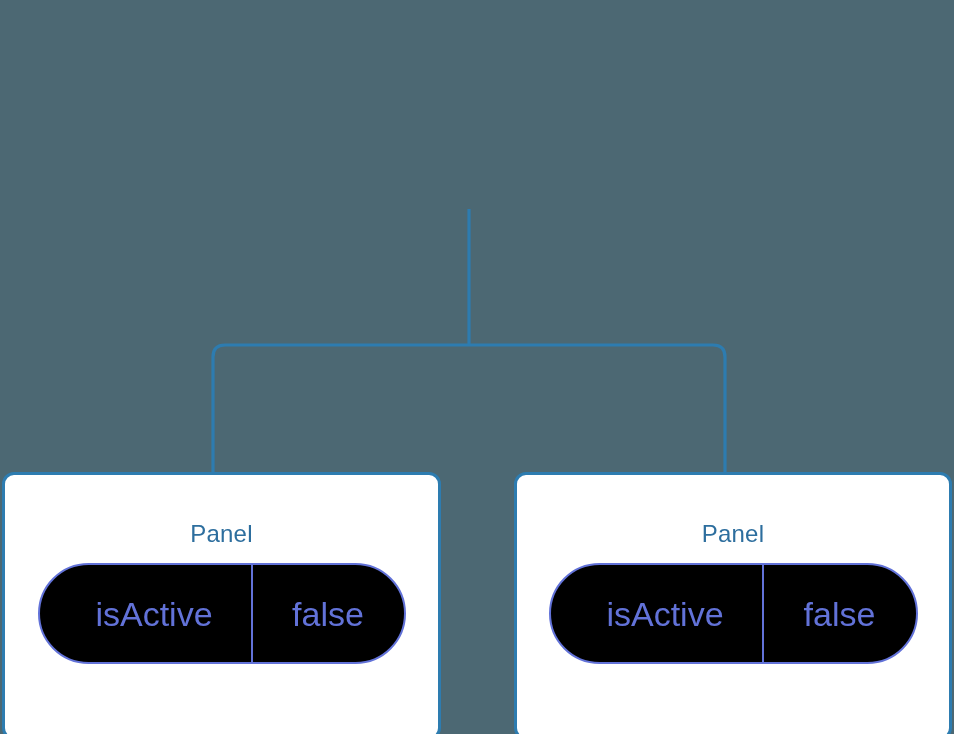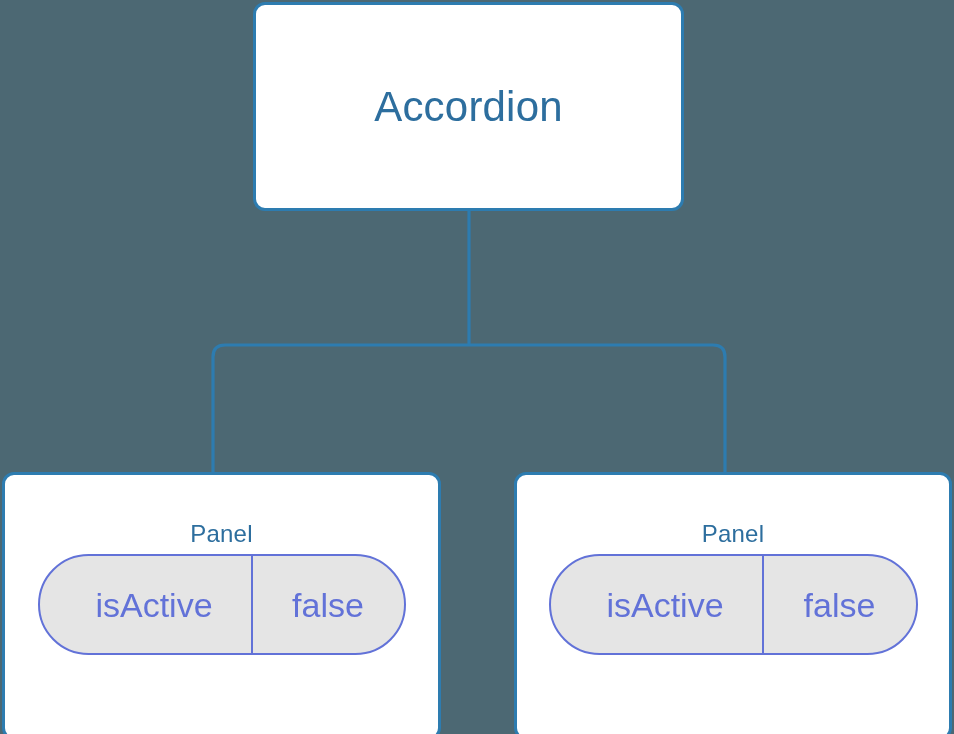--- a/index.html
+++ b/index.html
@@ -79,28 +79,28 @@
   }
 
   .node-child-left .node-title,
   .node-child-right .node-title {
     font-size: 24px;
     margin-top: 47px;
   }
 
   
   .pill {
-    margin-top: 8px;
+    margin-top: 17px;
     height: 101px;
     border: 2.5px solid #6272d8;
     border-radius: 52px;
     box-sizing: border-box;
     display: flex;
     align-items: stretch;
-    background: #e5e5e5;
+    background: #000000;
   }
 
   .node-child-left .pill {
     width: 368px;
   }
 
   .node-child-right .pill {
     width: 369px;
   }
 
@@ -133,23 +133,20 @@
 
   <svg id="connectors" viewBox="0 0 954 734" width="954" height="734" aria-hidden="true">
 
     <path d="M 469 209 L 469 345" fill="none" stroke="#2d7cb0" stroke-width="3.2" stroke-linecap="butt"></path>
 
     <path d="M 469 345 L 225 345 Q 213 345 213 357 L 213 474" fill="none" stroke="#2d7cb0" stroke-width="3.2" stroke-linecap="butt"></path>
 
     <path d="M 469 345 L 713 345 Q 725 345 725 357 L 725 474" fill="none" stroke="#2d7cb0" stroke-width="3.2" stroke-linecap="butt"></path>
   </svg>
 
-  <div class="node node-root">
-    <span class="node-title">Accordion</span>
-  </div>
 
   <div class="node node-child-left">
     <span class="node-title">Panel</span>
     <div class="pill">
       <span class="pill-key">isActive</span>
       <span class="pill-val">false</span>
     </div>
   </div>
 
   <div class="node node-child-right">

